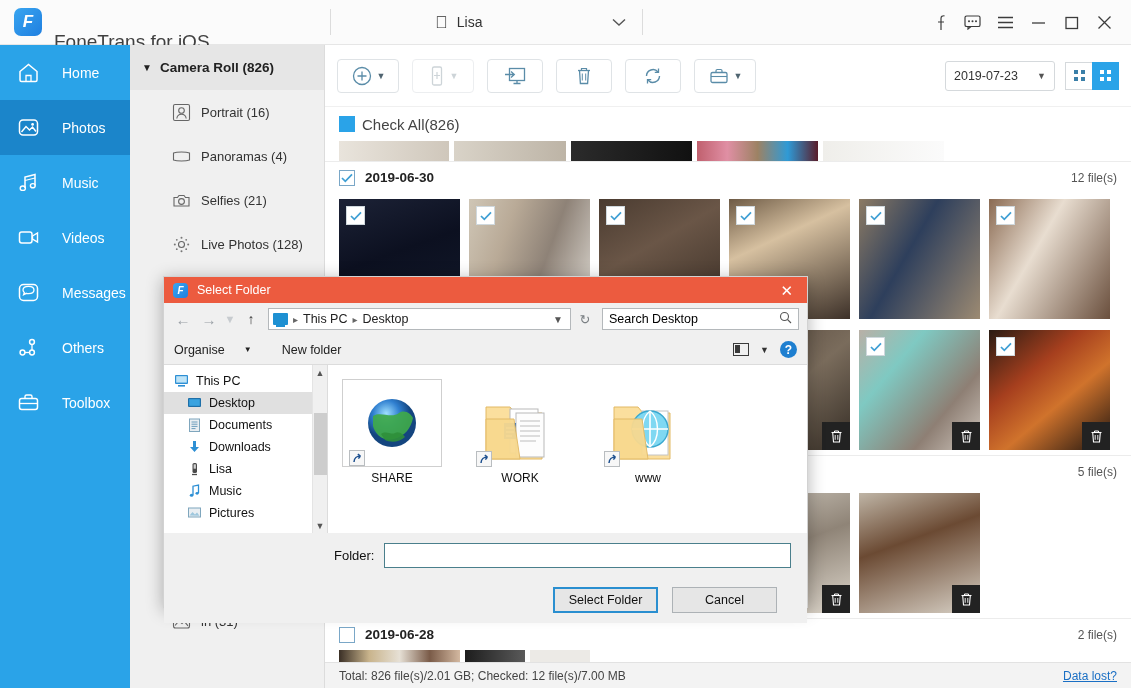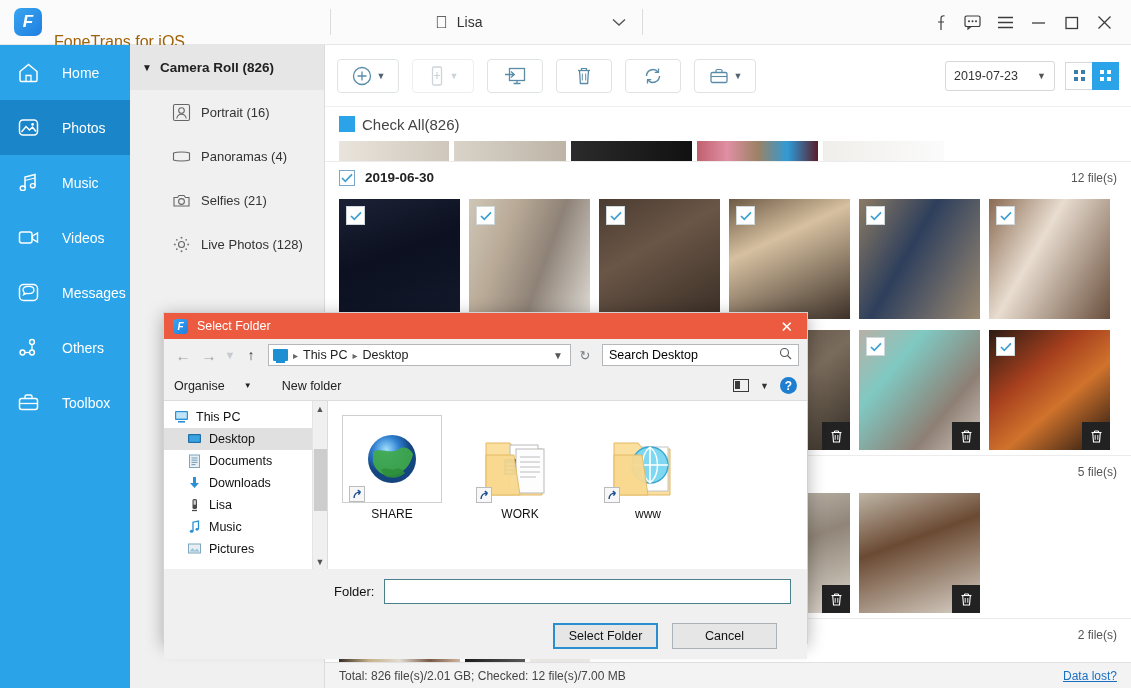--- a/index.html
+++ b/index.html
@@ -23,21 +23,21 @@
     width:28px;height:28px;border-radius:7px;
     background:linear-gradient(135deg,#39a5f0,#1f7fe0);
     position:relative; flex:0 0 auto;
   }
   #brand .logo::after{
     content:"F"; position:absolute; inset:0;
     color:#fff; font-weight:bold; font-size:17px;
     display:flex;align-items:center;justify-content:center;
     font-style:italic;
   }
-  #brand .brandname{ margin-left:12px; font-size:16px; color:#a16207;margin-top:39px; }
+  #brand .brandname{ margin-left:12px; font-size:19px; color:#404040;margin-top:39px; }
 
   #devicebox{
     display:flex;align-items:center; gap:0; height:30px;
     margin-left:90px;
   }
   .vdiv{ width:1px;height:26px;background:#dcdcdc; }
   #devicebox .apple{ font-size:17px; margin:0 9px 0 14px; line-height:1; }
   #devicebox .devname{ font-size:14px; color:#333; }
   #devicebox .caret{ margin:0 16px 0 130px; color:#555; font-size:13px; }
 
@@ -163,21 +163,20 @@
     display:flex;align-items:center;padding:8px 14px;font-size:12px;color:#444;
   }
   #statusbar .dlost{ margin-left:auto;color:#1a6fc4;text-decoration:underline; }
 
   
   #dlg{
     position:absolute;left:163px;top:276px;width:645px;height:332px;
     background:#f0f0f0;border:1px solid #d2d2d2;
     box-shadow:0 3px 16px rgba(0,0,0,.30);
     font-size:12.5px;
-    margin-top:36px;
   }
   #dlgtitle{
     height:26px;background:#ec5b3f;display:flex;align-items:center;
     padding:0 6px 0 9px;color:#fff;
   }
   #dlgtitle .dlogo{
     width:15px;height:15px;border-radius:4px;
     background:linear-gradient(135deg,#39a5f0,#1f7fe0);
     position:relative;flex:0 0 auto;
   }

